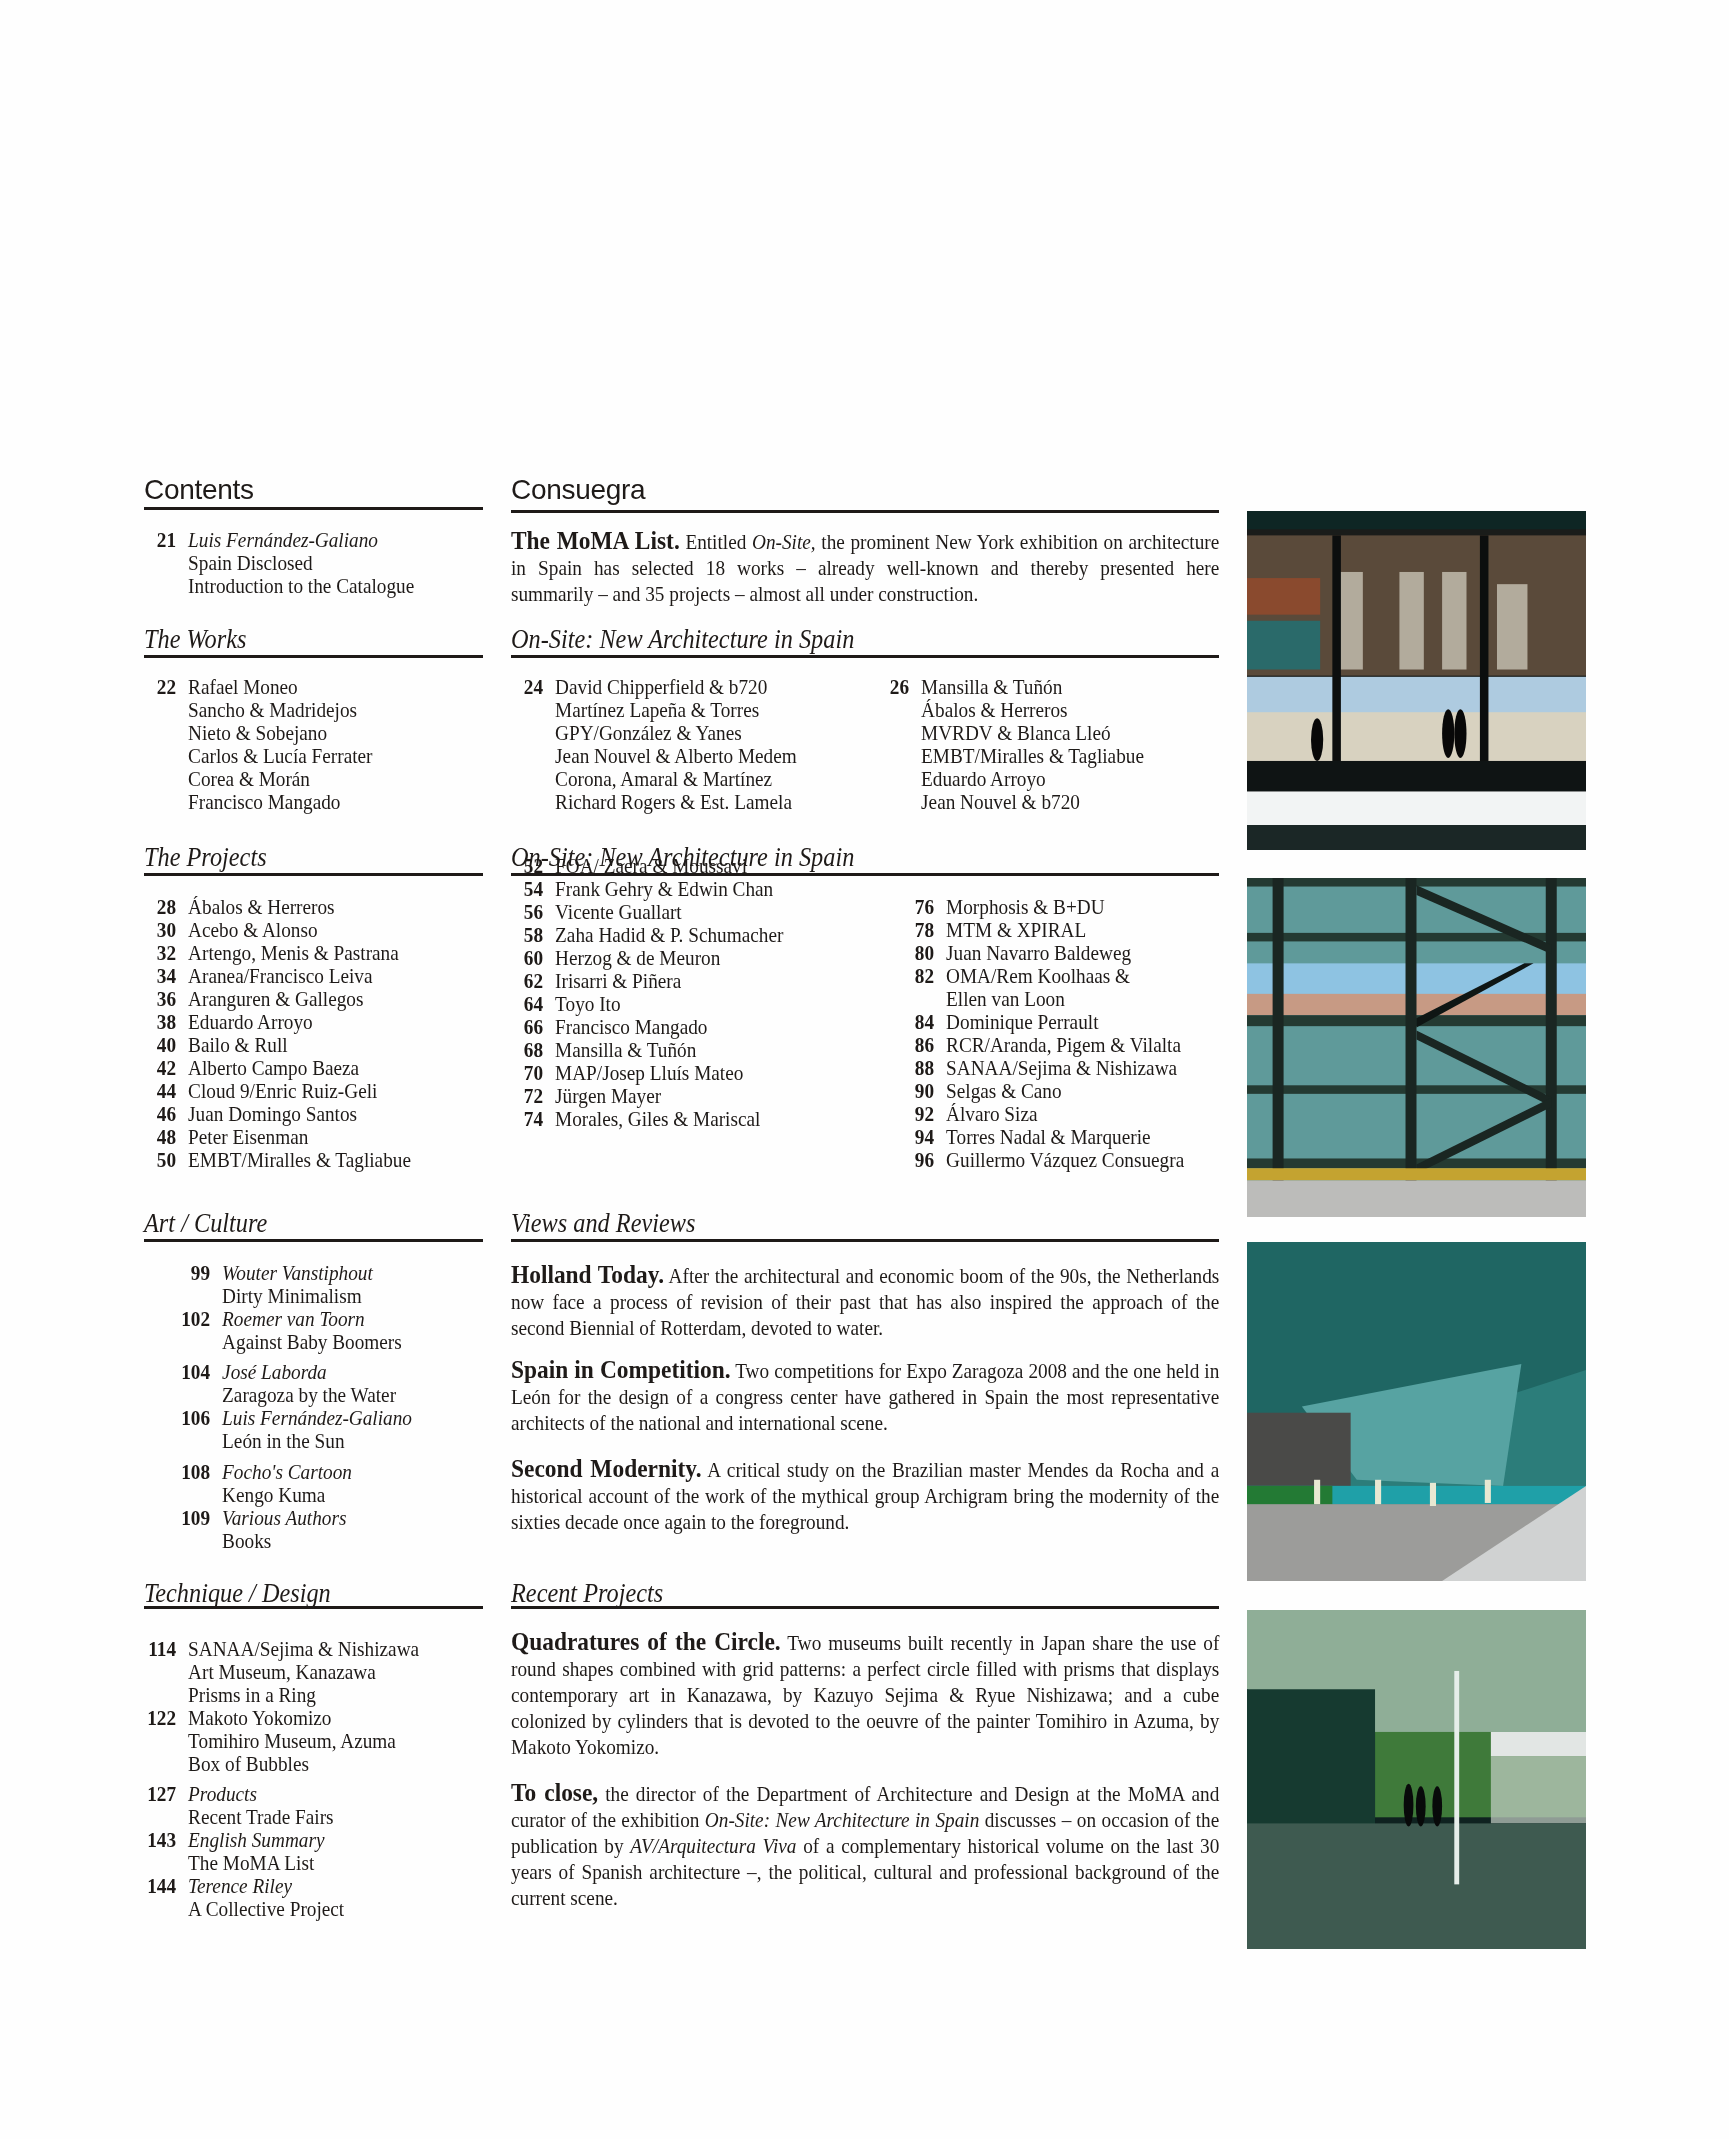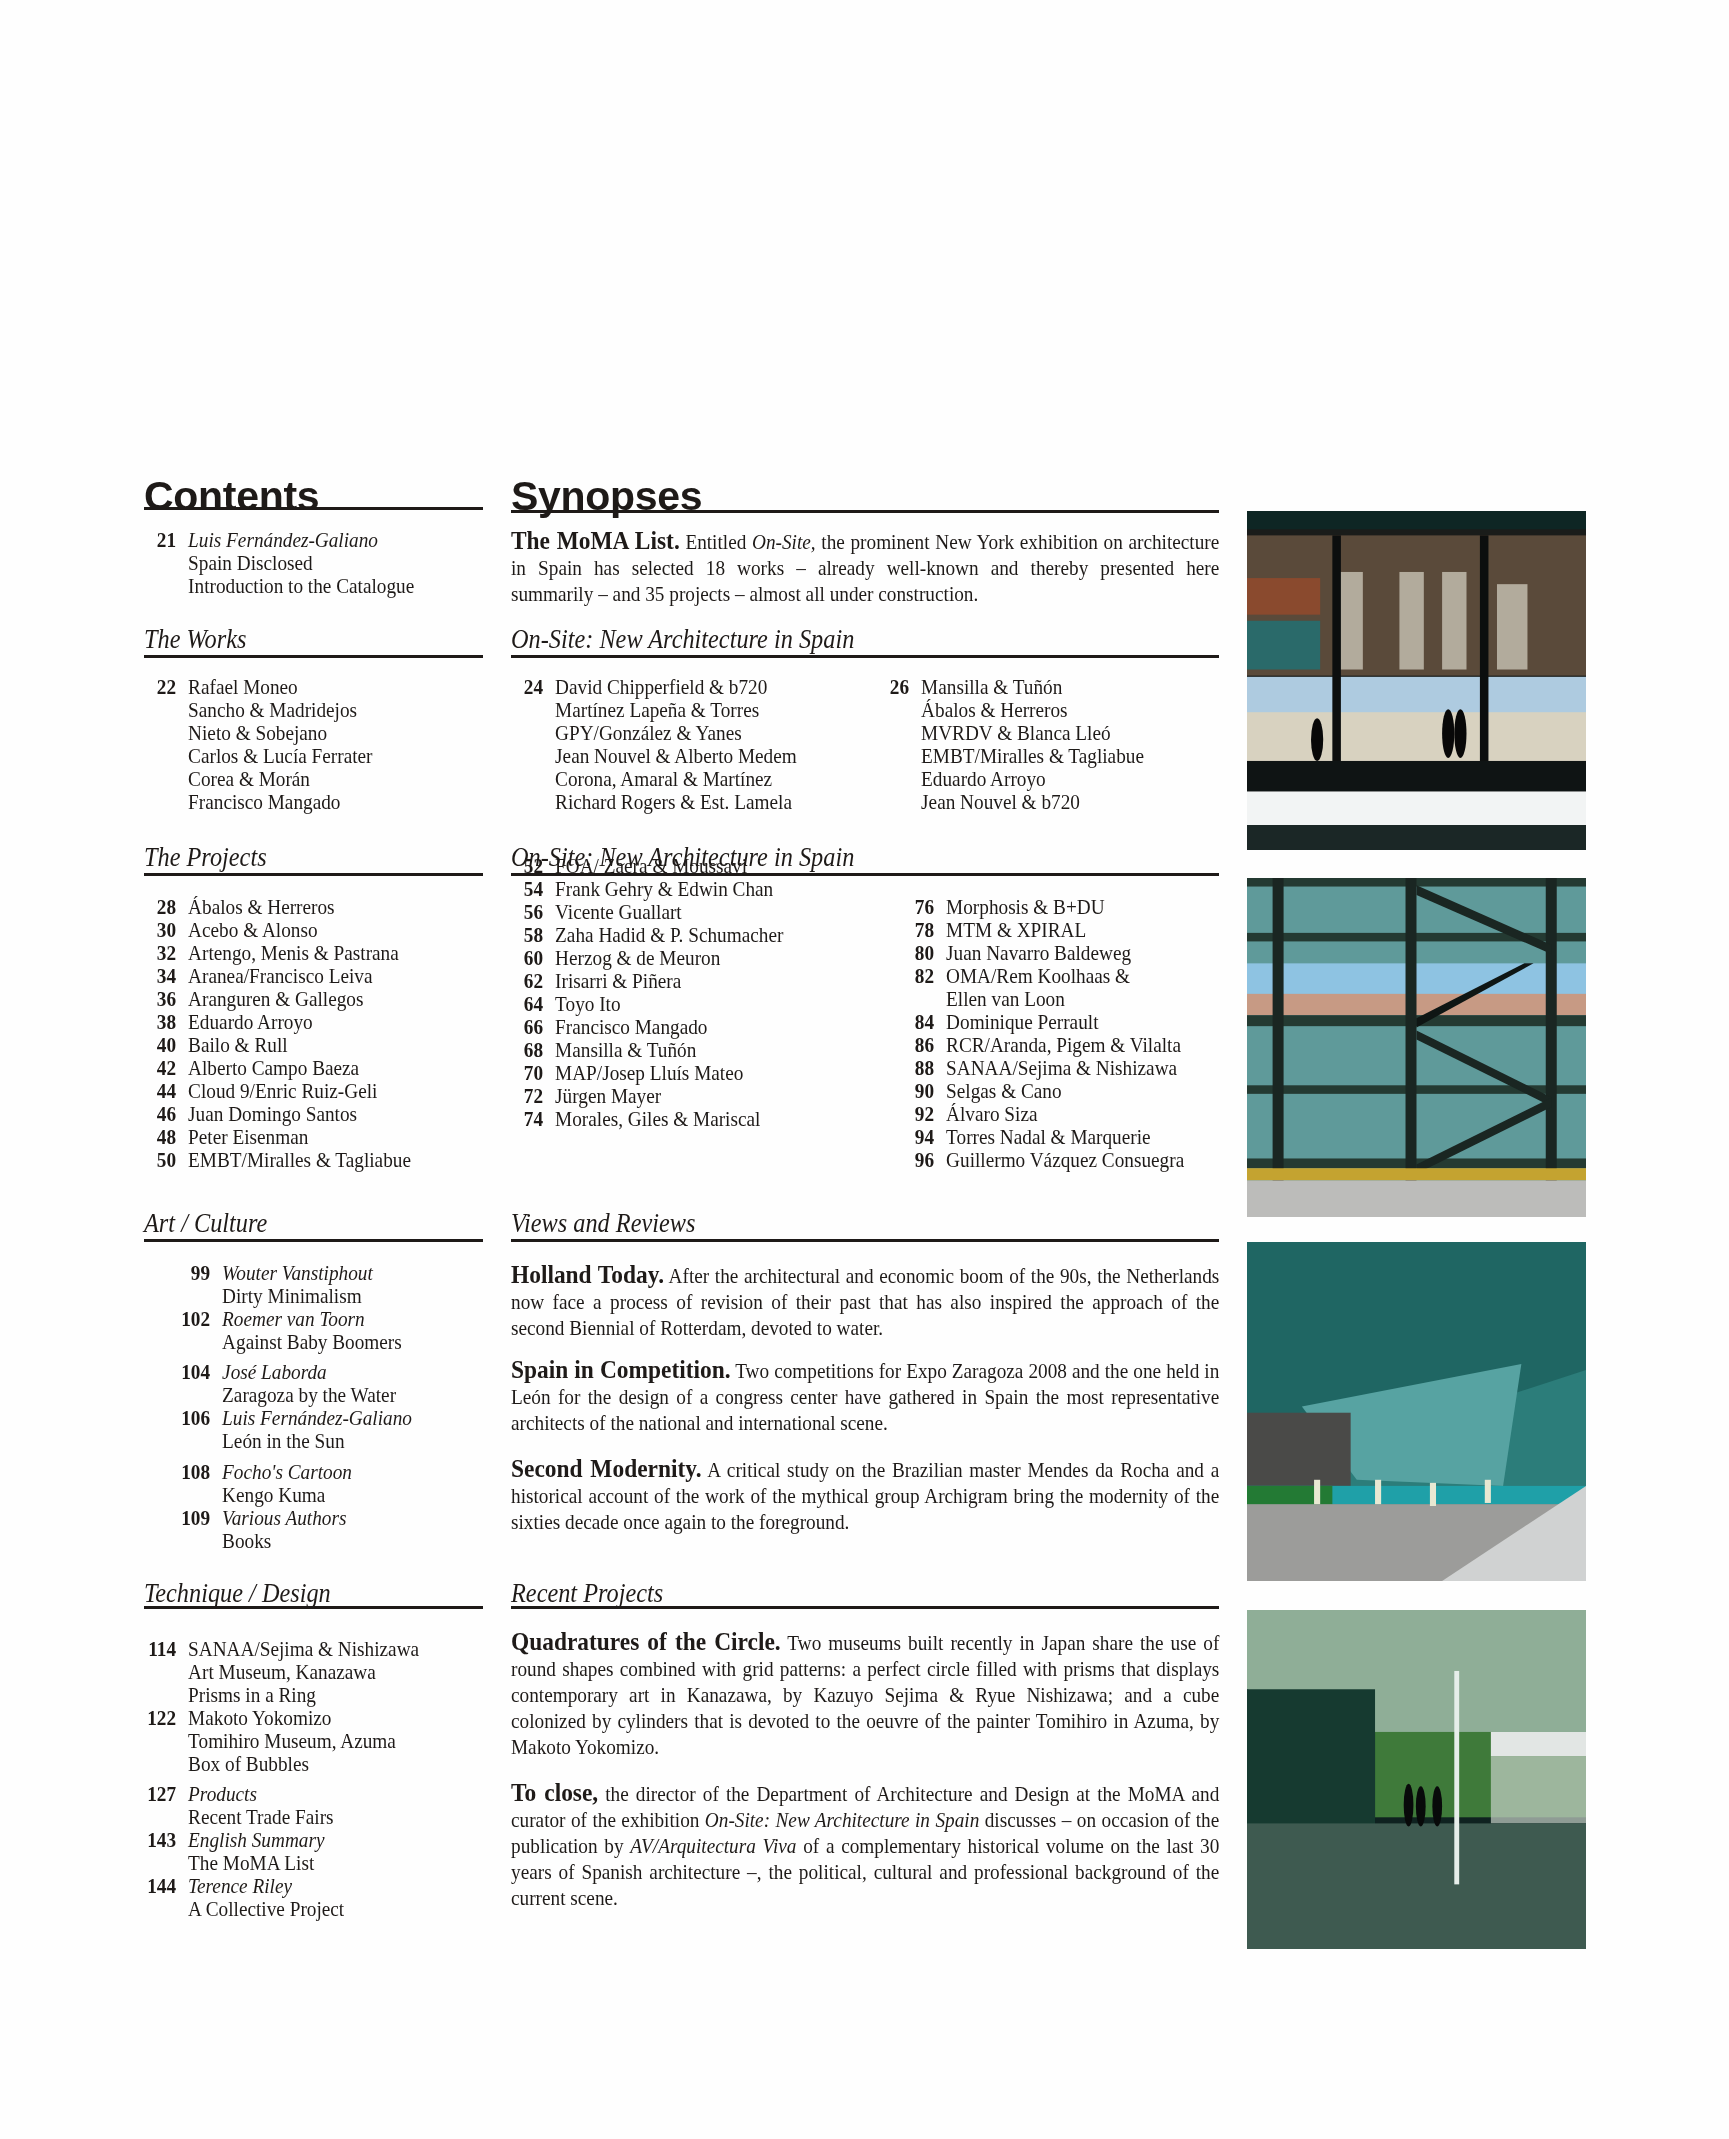--- a/index.html
+++ b/index.html
@@ -1,19 +1,19 @@
 <!DOCTYPE html>
 <html style="font-size:9.8px"><head>
 <meta charset="utf-8">
 <style>
   html, body { margin:0; padding:0; }
   body { width:1729px; height:2140px; background:#fefefe; position:relative; overflow:hidden;
          font-family:"Liberation Serif", serif; color:#1e1a18; }
   .abs { position:absolute; }
-  .h-sans { font-family:"Liberation Sans", sans-serif; font-weight:bold; font-size:41px; letter-spacing:-0.3px; line-height:1; }
+  .h-sans { font-family:"Liberation Sans", sans-serif; font-weight:normal; font-size:28px; letter-spacing:-0.3px; line-height:1; }
   .rule { position:absolute; height:3.1px; background:#1e1a18; }
   .sec { position:absolute; font-style:italic; font-size:27px; line-height:1; transform:scaleX(0.9); transform-origin:left; white-space:nowrap; }
   .entry { display:flex; font-size:21.4px; line-height:23px; transform:scaleX(0.9); transform-origin:left; white-space:nowrap; }
   .num { font-weight:bold; width:49px; text-align:right; padding-right:13.4px; box-sizing:border-box; flex:none; }
   .lines div { }
   .it { font-style:italic; }
   .list { position:absolute;font-family:Liberation Serif, serif; }
   .list .entry + .entry { }
   .gap { margin-top:7.3px; }
   .para { position:absolute; width:787px; font-size:21.4px; line-height:26px; text-align:justify; transform:scaleX(0.9); transform-origin:left; }
@@ -188,21 +188,21 @@
     </div>
     <div class="entry">
       <span class="num">144</span>
       <div class="lines">
         <div class="it">Terence Riley</div>
         <div>A Collective Project</div>
       </div>
     </div>
   </div>
 
-<div class="abs h-sans" style="left:511px;top:476px;">Synopses</div>
+<div class="abs h-sans" style="left:511px;top:476px;">Consuegra</div>
 <div class="rule" style="left:511px;top:510px;width:708px;"></div>
 
 <div class="para" style="left:511px;top:528px;">
   <b>The MoMA List.</b><span> Entitled </span><i>On-Site,</i><span> the prominent New York exhibition on architecture in Spain has selected 18 works – already well-known and thereby presented here summarily – and 35 projects – almost all under construction.</span>
 </div>
 
 <div class="sec" style="left:511px;top:626px;">On-Site: New Architecture in Spain</div>
 <div class="rule" style="left:511px;top:655px;width:708px;"></div>
 <div class="list" style="left:511px;top:676px;">
   <div class="entry">

